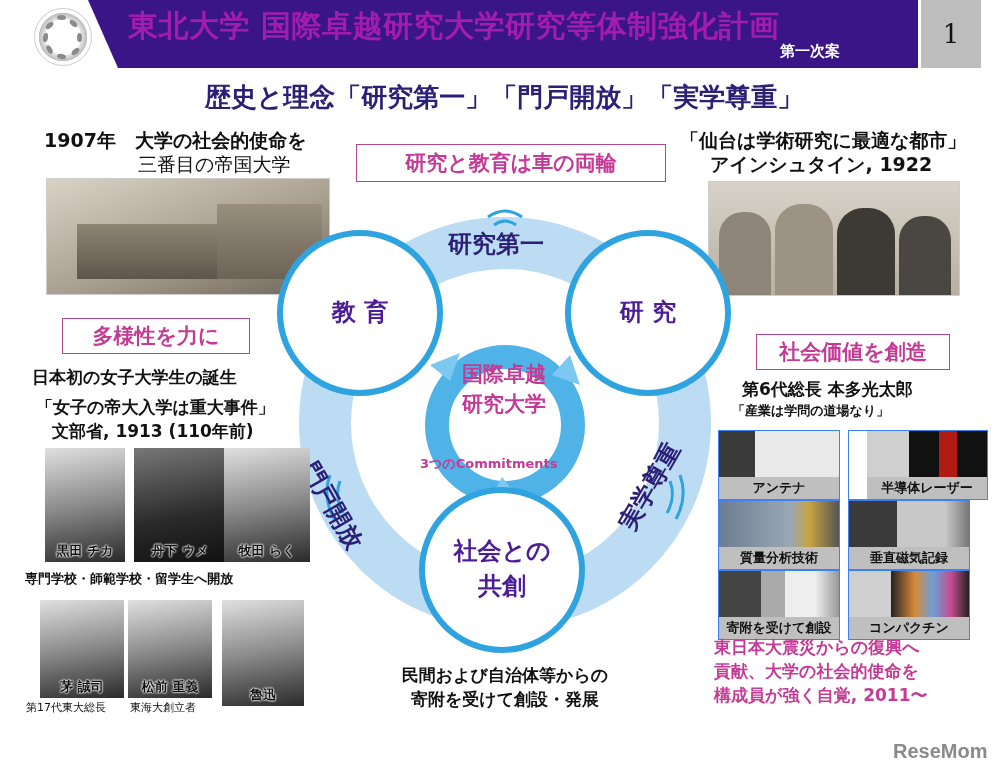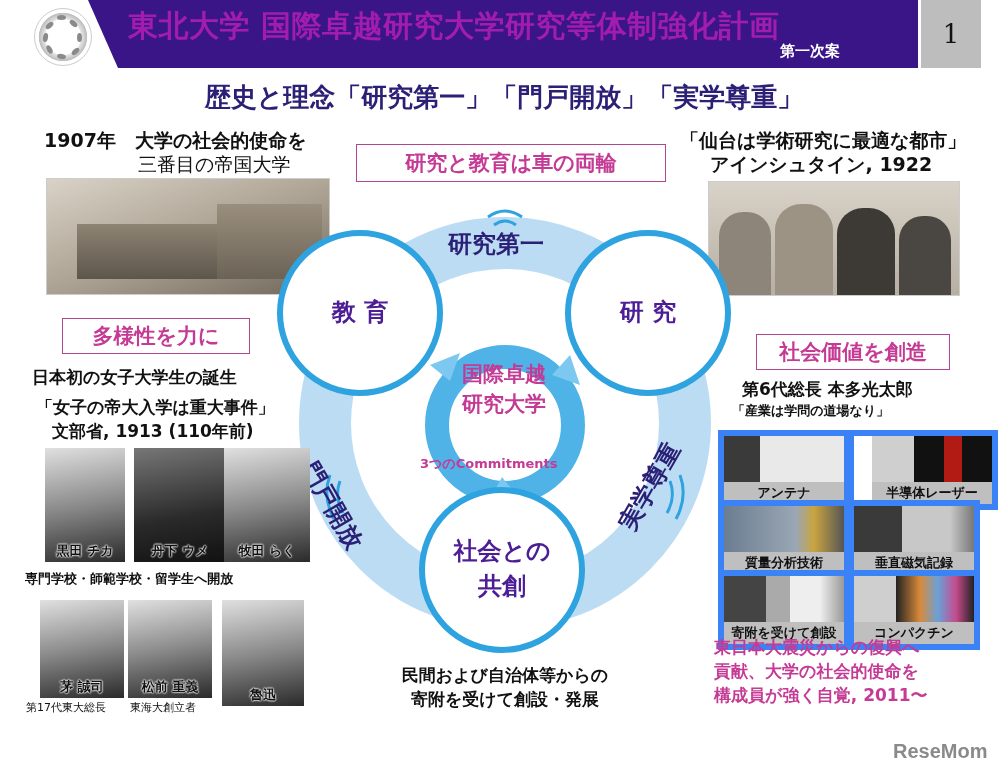--- a/index.html
+++ b/index.html
@@ -14,21 +14,21 @@
   .page-box{left:921px;top:0;width:60px;height:68px;background:#bdbdbd;display:flex;align-items:center;justify-content:center;font-family:"DejaVu Serif","Liberation Serif",serif;font-size:26px;color:#111;}
   .subtitle{left:0;width:1008px;top:80px;text-align:center;font-size:26px;font-weight:bold;color:#2b2076;white-space:nowrap;}
   
   .photo{background:linear-gradient(160deg,#d9d2c6,#a99f90 55%,#6e665a);border:1px solid #ccc;}
   .bw{background:linear-gradient(170deg,#e0e0e0,#8a8a8a 50%,#2a2a2a);}
   .dark{background:linear-gradient(170deg,#777,#2a2a2a 60%,#111);}
   .cap{position:absolute;left:0;right:0;bottom:2px;text-align:center;font-size:13px;font-weight:bold;color:#111;text-shadow:0 0 2px #fff,0 0 2px #fff,0 0 2px #fff;}
   .txt-b{font-weight:bold;white-space:nowrap;}
   .pinkbox{border:1.5px solid #b2478f;color:#c43a95;font-weight:bold;background:#fff;text-align:center;white-space:nowrap;}
   
-  .tech{width:120px;height:68px;border:6px solid #3b82f6;overflow:hidden;}
+  .tech{width:120px;height:68px;border:1px solid #3b82f6;overflow:hidden;}
   .tech .img{height:46px;}
   .tech .lbl{height:22px;background:#bfbfbf;text-align:center;font-size:13px;font-weight:bold;line-height:22px;white-space:nowrap;}
   .circle-label{font-size:24px;font-weight:bold;color:#4c1d95;text-align:center;white-space:nowrap;}
   .pink-text{color:#c43a95;font-weight:bold;}
 </style>
 </head>
 <body>
 
 <div class="abs logo">
   <span class="leaf" style="left:10px;top:14px;transform:rotate(-40deg)"></span>

